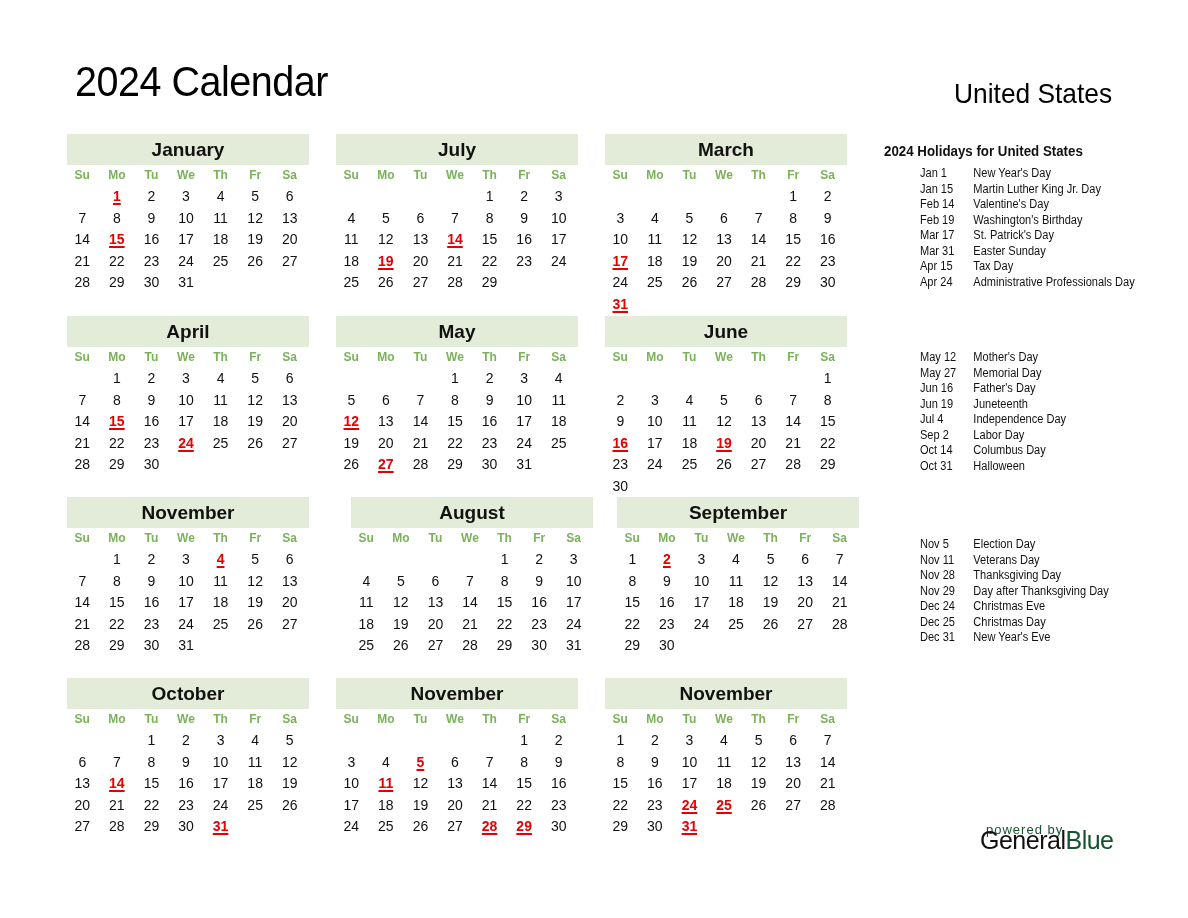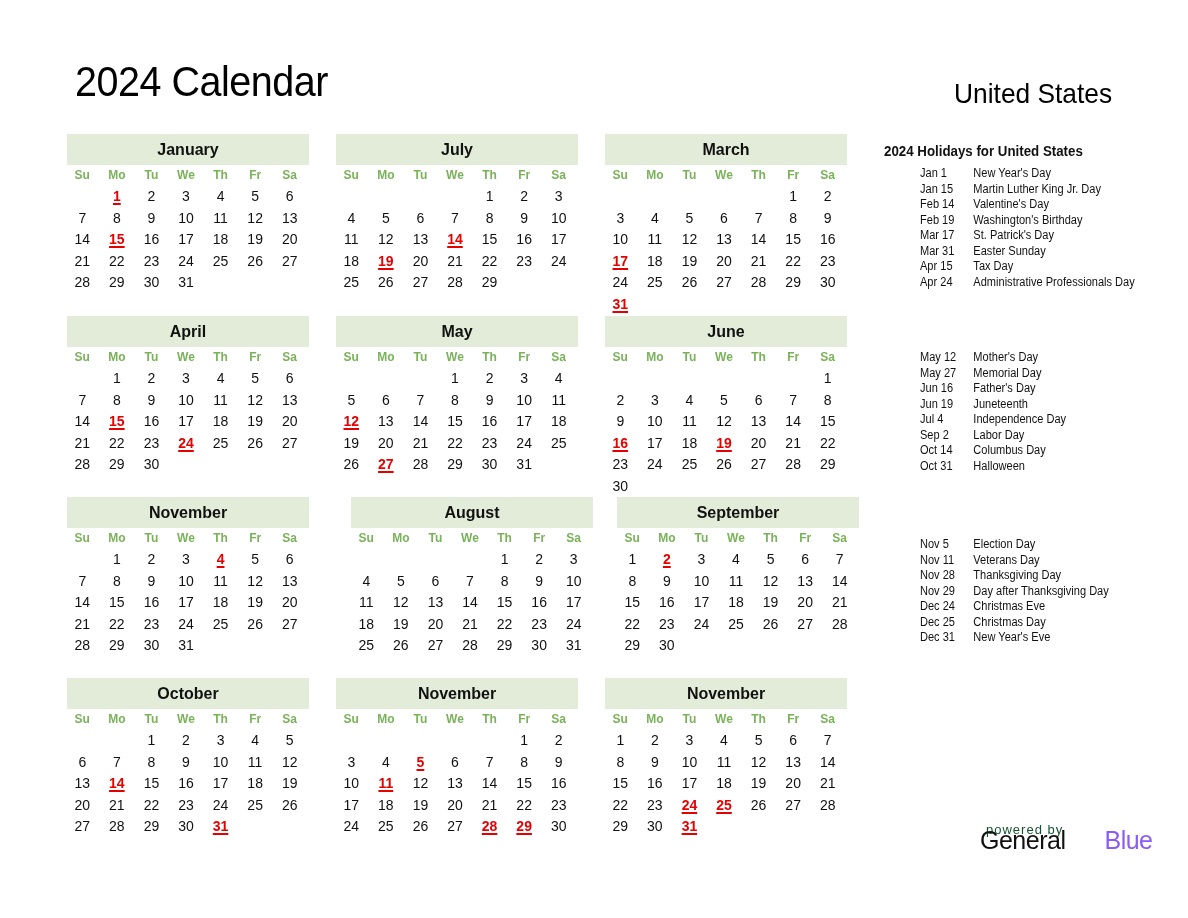--- a/index.html
+++ b/index.html
@@ -3,35 +3,35 @@
 <meta charset="utf-8">
 <style>
   * { margin: 0; padding: 0; box-sizing: border-box; }
   html, body { width: 1188px; height: 918px; background: #ffffff; overflow: hidden; }
   body { position: relative; font-family: "Liberation Sans", sans-serif; color: #111; }
 
   .page-title { position: absolute; left: 75px; top: 58px; font-size: 42px; font-weight: normal; letter-spacing: -0.5px; color: #000; transform: scaleX(0.94); transform-origin: left; }
   .country { position: absolute; right: 76px; top: 78px; font-size: 28px; color: #000; transform: scaleX(0.94); transform-origin: right; }
 
   .month { position: absolute; width: 242px; }
-  .month-header { height: 31px; background: #e2ecd8; text-align: center; font-weight: bold; font-size: 16px; line-height: 31px; color: #111; }
+  .month-header { height: 31px; background: #e2ecd8; text-align: center; font-weight: bold; font-size: 19px; line-height: 31px; color: #111; }
   .dow-row, .week-row { display: grid; grid-template-columns: repeat(7, 1fr); margin-left: -2px; margin-right: 2px; }
   .dow { text-align: center; font-size: 12px; font-weight: bold; color: #7ab25a; height: 21px; line-height: 21px; }
   .day { text-align: center; font-size: 14px; height: 21.5px; line-height: 21.5px; color: #111; }
   .day.holiday { color: #e60000; font-weight: bold; text-decoration: underline; text-decoration-thickness: 2px; text-underline-offset: 2px; }
 
   .holidays { position: absolute; left: 884px; width: 260px; margin-left: 36px; }
   .holidays-title { position: absolute; left: 884px; top: 143px; font-size: 14px; font-weight: bold; color: #111; transform: scaleX(0.95); transform-origin: left; }
   .hol-item { display: flex; font-size: 12px; line-height: 15.5px; height: 15.5px; color: #111; transform: scaleX(0.92); transform-origin: left; }
   .hol-date { width: 58px; }
   .hol-name { white-space: nowrap; }
 
   .powered { position: absolute; left: 986px; top: 822px; font-size: 13px; color: #14532d; letter-spacing: 1px; }
   .brand { position: absolute; left: 980px; top: 826px; font-size: 25px; color: #111; letter-spacing: -0.5px; }
-  .brand .blue { color: #8b5cf6; padding-left: 39px; }
+  .brand .blue { color: #14532d; }
 </style>
 </head>
 <body>
 
 <div class="page-title">2024 Calendar</div>
 <div class="country">United States</div>
 
 <div id="months">
     <div class="month" style="left: 67px; top: 134px;">
       <div class="month-header">January</div>

